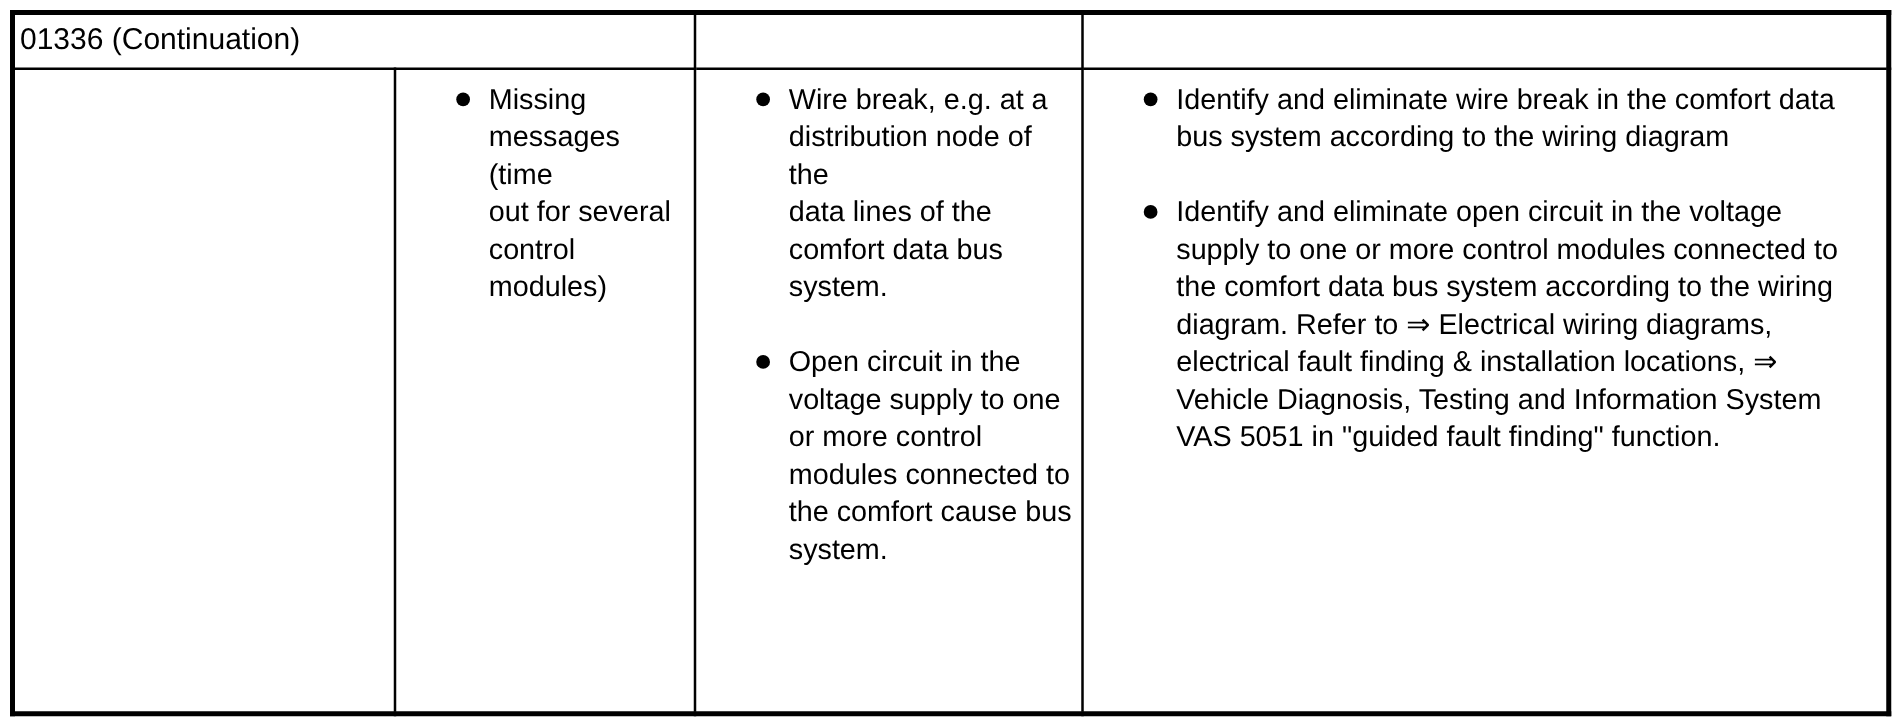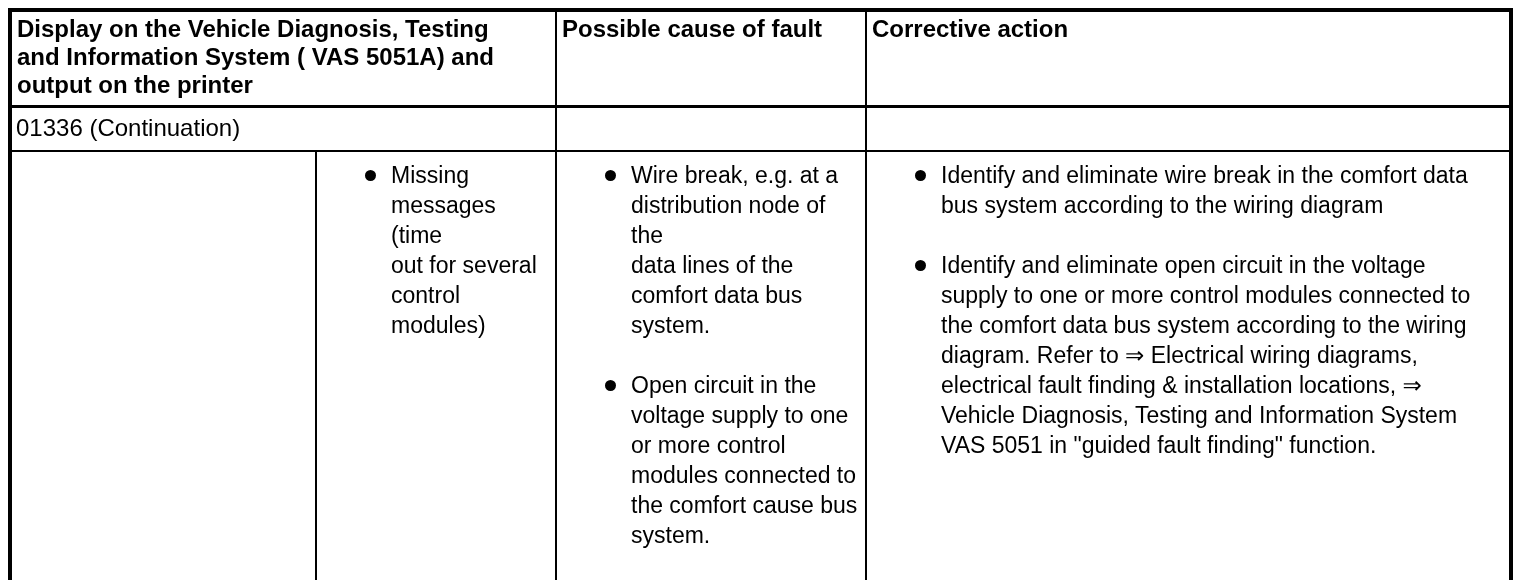--- a/index.html
+++ b/index.html
@@ -82,27 +82,20 @@
 
 <div class="page">
   <table class="fault-table">
     <colgroup>
       <col style="width:306px">
       <col style="width:240px">
       <col style="width:310px">
       <col style="width:645px">
     </colgroup>
     <tbody>
-      <tr class="header-row">
-        <th colspan="2">Display on the Vehicle Diagnosis, Testing
-and Information System ( VAS 5051A) and
-output on the printer</th>
-        <th>Possible cause of fault</th>
-        <th>Corrective action</th>
-      </tr>
       <tr class="code-row">
         <td colspan="2">01336 (Continuation)</td>
         <td></td>
         <td></td>
       </tr>
       <tr class="body-row">
         <td></td>
         <td class="cell-display-sub">
           <div class="bullet-item">
             <span class="bullet"></span>

